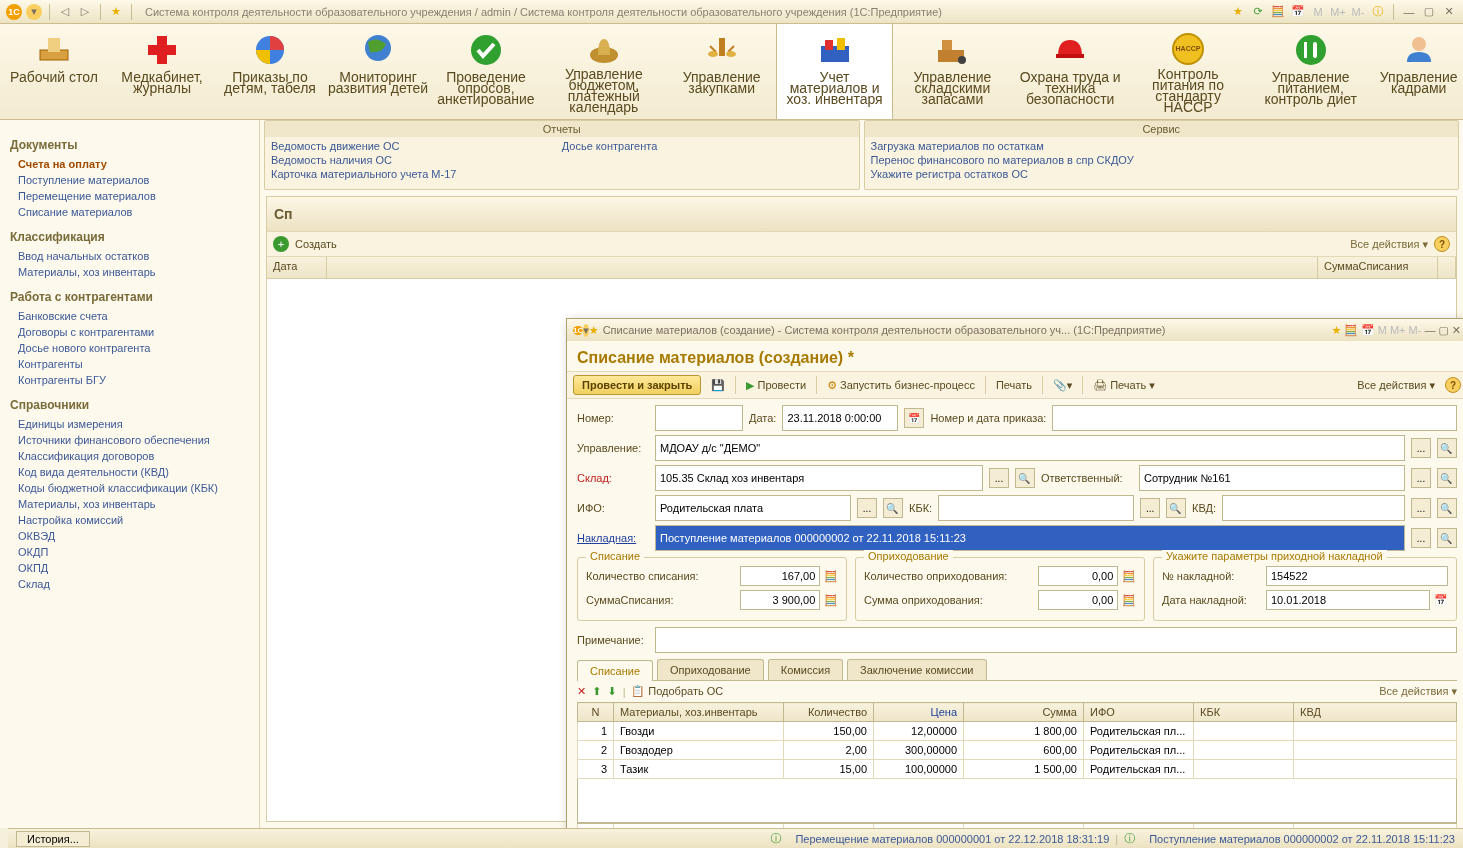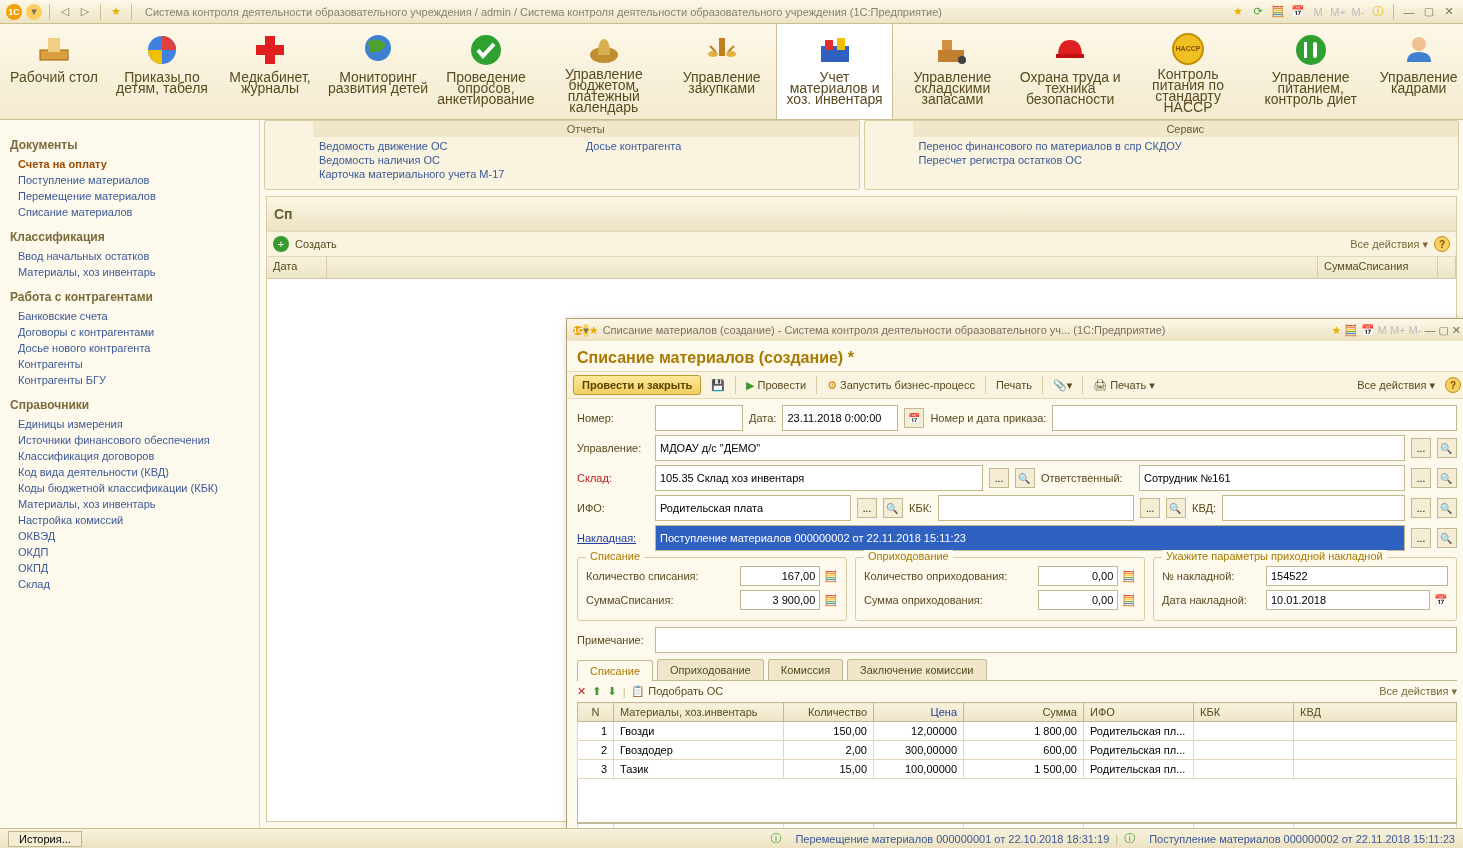--- a/index.html
+++ b/index.html
@@ -15,21 +15,21 @@
 .tool-item.active { background: #fff; border-left: 1px solid #cbbd90; border-right: 1px solid #cbbd90; }
 .tool-icon { width: 44px; height: 40px; display: flex; align-items: center; justify-content: center; }
 .tool-label { font-size: 14px; color: #5a4a20; margin-top: 2px; line-height: 11px; }
 .content-area { display: flex; height: calc(100% - 24px - 96px - 20px); }
 .sidebar { width: 260px; background: #fdf9ec; padding: 8px 10px; overflow-y: auto; border-right: 1px solid #e0d5b3; }
 .sidebar h4 { font-size: 12px; font-weight: bold; color: #7a6b3a; margin: 10px 0 4px; }
 .sidebar a { display: block; color: #3b5998; text-decoration: none; font-size: 11px; padding: 2px 0 2px 8px; cursor: pointer; }
 .sidebar a.active { color: #a04a00; font-weight: bold; }
 .main { flex: 1; position: relative; background: #fdf9ec; }
 .panels-row { display: flex; height: 70px; padding: 0 4px; gap: 4px; }
-.panel { flex: 1; border: 1px solid #d8cca4; background: #f9f3df; border-radius: 2px; padding-left: 48px; }
+.panel { flex: 1; border: 1px solid #d8cca4; background: #f9f3df; border-radius: 2px; }
 .panel-title { text-align: center; font-size: 11px; color: #6a5c30; padding: 2px; background: #f0e7ca; }
 .panel-body { padding: 2px 6px; }
 .panel-body a { display: block; color: #3b5998; font-size: 11px; padding: 1px 0; cursor: pointer; }
 .grid-bg { position: absolute; top: 76px; left: 6px; right: 6px; bottom: 6px; border: 1px solid #d8cca4; background: #fff; }
 .grid-bg .gh { background: linear-gradient(#fcf7e6,#ece2c2); height: 34px; display: flex; align-items: center; padding: 0 7px; color: #6a5c30; font-size: 14px; font-weight: bold; }
 .grid-bg .gtool { height: 26px; background: #f9f3df; display: flex; align-items: center; padding: 0 6px; gap: 6px; border-top: 1px solid #e3d9b8; border-bottom: 1px solid #e3d9b8; }
 .grid-bg .gtool .spacer { flex: 1; }
 .grid-bg .gtool .act { color: #7a6b3a; cursor: pointer; }
 .grid-bg .gcols { height: 22px; background: linear-gradient(#f8f2dd,#eee5c7); display: flex; border-bottom: 1px solid #d8cca4; }
 .grid-bg .gcols div { border-right: 1px solid #d8cca4; padding: 3px 6px; color: #5a4a20; }
@@ -61,21 +61,21 @@
 .tab.active { background: #fdf9ec; color: #a87a00; position: relative; top: 1px; }
 .tabbar { display: flex; align-items: center; padding: 4px 0; gap: 6px; }
 .tabbar .tbtn { cursor: pointer; color: #888; }
 .tabbar .spacer { flex: 1; }
 .dtable { width: 100%; border: 1px solid #c0b890; border-collapse: collapse; background: #fff; }
 .dtable th { background: linear-gradient(#f8f2dd,#eee5c7); border: 1px solid #c0b890; padding: 3px 6px; font-weight: normal; color: #5a4a20; text-align: left; }
 .dtable th.blue { color: #2040a0; }
 .dtable td { border: 1px solid #e3d9b8; padding: 3px 6px; }
 .dtable td.r { text-align: right; }
 .dtable .totrow td { border-top: 2px solid #c0b890; font-weight: normal; }
-.statusbar { position: absolute; bottom: 0; left: 0; right: 0; height: 20px; background: linear-gradient(#f8f2dd,#ece2c2); display: flex; align-items: center; padding: 0 8px; border-top: 1px solid #cbbd90; }
+.statusbar { position: absolute; bottom: 0; left: 8px; right: 0; height: 20px; background: linear-gradient(#f8f2dd,#ece2c2); display: flex; align-items: center; padding: 0 8px; border-top: 1px solid #cbbd90; }
 .statusbar .hist-btn { background: #f4edd4; border: 1px solid #c0b890; padding: 1px 10px; cursor: pointer; }
 .statusbar .spacer { flex: 1; }
 .statusbar .slink { color: #3b5998; cursor: pointer; margin-left: 14px; }
 .help-circle { width: 16px; height: 16px; border-radius: 50%; background: #f9d060; border: 1px solid #c09020; display: inline-flex; align-items: center; justify-content: center; color: #805000; font-weight: bold; font-size: 10px; }
 </style>
 </head>
 <body>
 
 <div class="titlebar">
   <div class="tb-left">
@@ -111,35 +111,35 @@
         <svg width="40" height="36">
           <rect x="6" y="18" width="28" height="10" fill="#d8a040" stroke="#a06000"></rect>
           <rect x="14" y="6" width="12" height="14" fill="#f0d080"></rect>
         </svg>
       </div>
       <div class="tool-label">Рабочий стол</div>
     </div>
   <div class="tool-item">
       <div class="tool-icon">
         <svg width="40" height="36">
+          <rect x="15" y="4" width="10" height="28" fill="#e02020"></rect>
+          <rect x="6" y="13" width="28" height="10" fill="#e02020"></rect>
+        </svg>
+      </div>
+      <div class="tool-label">Медкабинет, журналы</div>
+    </div>
+  <div class="tool-item">
+      <div class="tool-icon">
+        <svg width="40" height="36">
           <circle cx="20" cy="18" r="14" fill="#4080e0"></circle>
           <path d="M20 4 A14 14 0 0 1 34 18 L20 18 Z" fill="#e04040"></path>
           <path d="M20 18 L6 18 A14 14 0 0 0 20 32 Z" fill="#f0c000"></path>
         </svg>
       </div>
       <div class="tool-label">Приказы по детям, табеля</div>
-    </div>
-  <div class="tool-item">
-      <div class="tool-icon">
-        <svg width="40" height="36">
-          <rect x="15" y="4" width="10" height="28" fill="#e02020"></rect>
-          <rect x="6" y="13" width="28" height="10" fill="#e02020"></rect>
-        </svg>
-      </div>
-      <div class="tool-label">Медкабинет, журналы</div>
     </div>
   <div class="tool-item">
       <div class="tool-icon">
         <svg width="40" height="36">
           <circle cx="20" cy="16" r="13" fill="#4080d0"></circle>
           <path d="M10 10 Q18 4 28 12 Q24 22 12 20 Z" fill="#50a030"></path>
         </svg>
       </div>
       <div class="tool-label">Мониторинг развития детей</div>
     </div>
@@ -272,22 +272,23 @@
             <a>Карточка материального учета М-17</a>
           </div>
           <div style="flex:1;">
             <a>Досье контрагента</a>
           </div>
         </div>
       </div>
       <div class="panel">
         <div class="panel-title">Сервис</div>
         <div class="panel-body">
+          <a>Загрузка материалов по остаткам</a>
           <a>Перенос финансового по материалов в спр СКДОУ</a>
-          <a>Пересчет регистра остатков ОС</a>
+          <a>Укажите регистра остатков ОС</a>
         </div>
       </div>
     </div>
 
     <div class="grid-bg">
       <div class="gh">Сп</div>
       <div class="gtool">
         <span style="width:16px;height:16px;background:#3a9a30;border-radius:50%;color:#fff;display:inline-flex;align-items:center;justify-content:center;">+</span>
         <span style="color:#5a4a20;">Создать</span>
         <div class="spacer"></div>
@@ -516,17 +517,17 @@
         </table>
       </div>
     </div>
   </div>
 </div>
 
 <div class="statusbar">
   <span class="hist-btn">История...</span>
   <div class="spacer"></div>
   <span style="color:#3a9a30;">ⓘ</span>
-  <span class="slink">Перемещение материалов 000000001 от 22.10.2018 18:31:19</span>
+  <span class="slink">Перемещение материалов 000000001 от 22.12.2018 18:31:19</span>
   <span style="margin:0 6px;color:#c0b890;">|</span>
   <span style="color:#3a9a30;">ⓘ</span>
   <span class="slink">Поступление материалов 000000002 от 22.11.2018 15:11:23</span>
 </div>
 
 </body></html>

